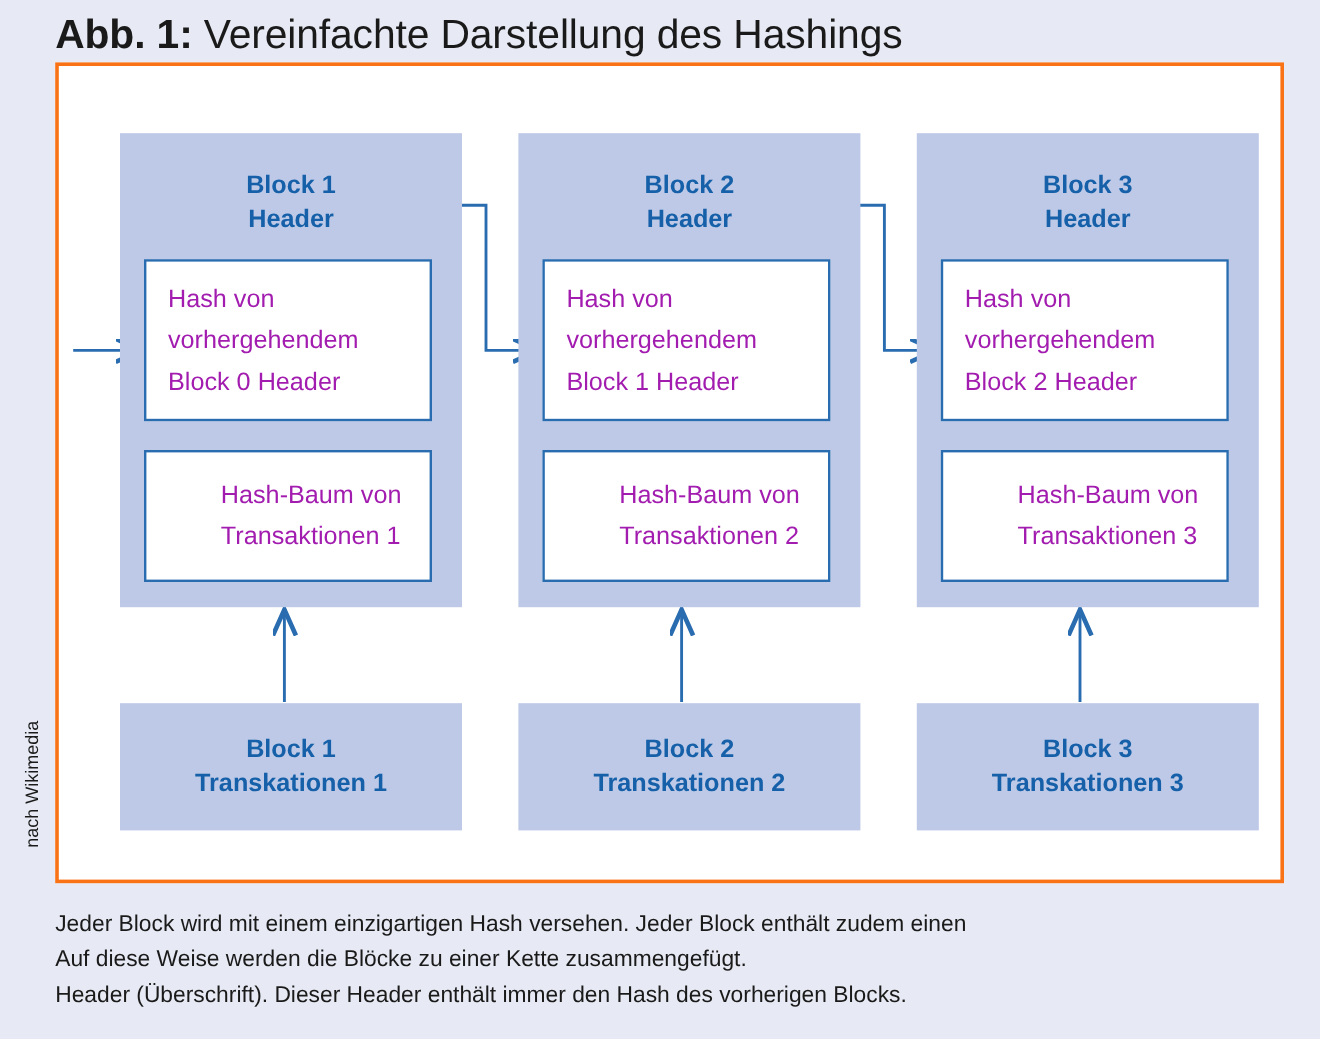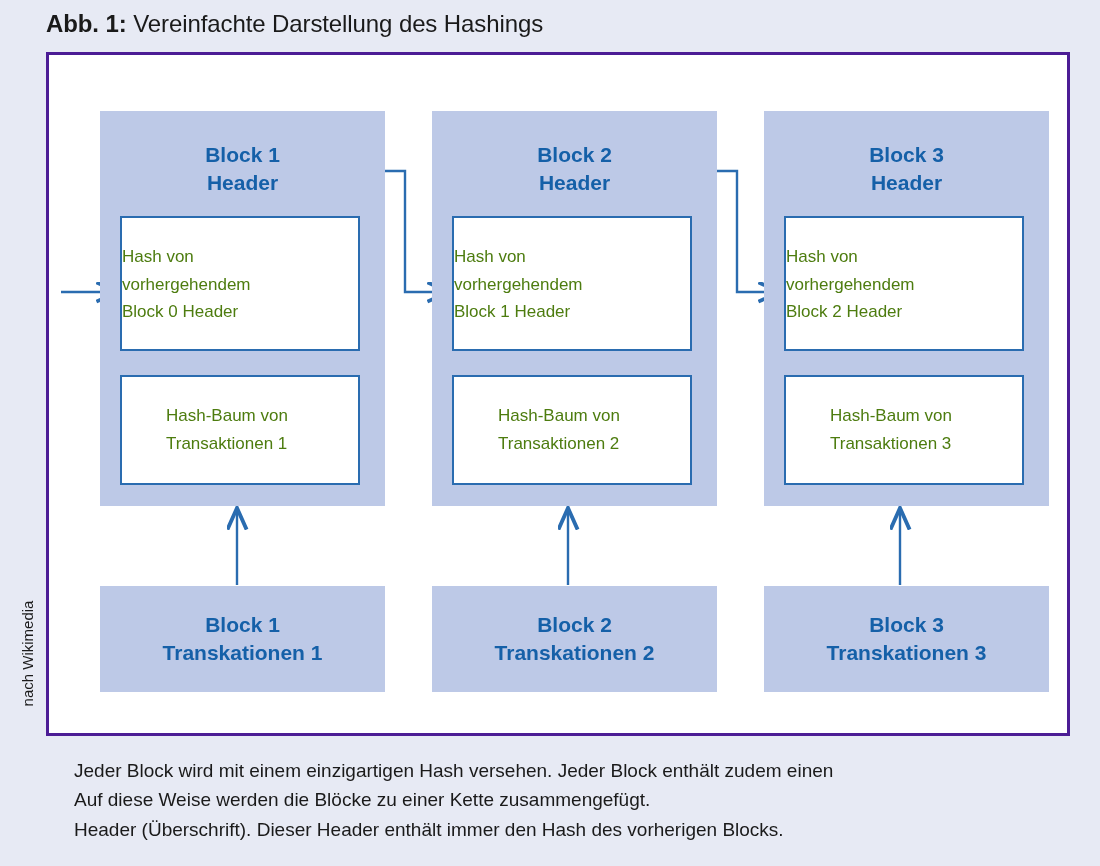--- a/index.html
+++ b/index.html
@@ -13,21 +13,21 @@
     font-family: "Liberation Sans", sans-serif;
     overflow: hidden;
     position: relative;
   }
 
   
   #fig-title {
     position: absolute;
     left: 46px;
     top: 10px;
-    font-size: 24px;
+    font-size: 34px;
     color: #1a1a1a;
     letter-spacing: -0.1px;
     white-space: nowrap;
   }
   #fig-title .lbl {
     font-weight: bold;
   }
 
   
   #side-credit {
@@ -44,21 +44,21 @@
   }
 
   
   #diagram-frame {
     position: absolute;
     left: 46px;
     top: 52px;
     width: 1024px;
     height: 684px;
     background: #ffffff;
-    border: 3px solid #4c1d95;
+    border: 3px solid #f97316;
     box-sizing: border-box;
   }
   #diagram-canvas {
     position: absolute;
     inset: 0;
   }
 
   
   #connectors {
     position: absolute;
@@ -91,23 +91,24 @@
     position: absolute;
     background: #ffffff;
     border: 2px solid #2a6cb0;
     box-sizing: border-box;
     display: flex;
     align-items: center;
   }
   .inner-box .txt {
     display: block;
     width: 100%;
-    box-sizing: border-box;
-    color: #4d7c0f;
-    font-size: 17px;
+    padding-left: 18px;
+    box-sizing: border-box;
+    color: #a21caf;
+    font-size: 21px;
     line-height: 1.62;
     white-space: pre-line;
   }
   .inner-box.hash-box .txt { padding-top: 2px; }
   .inner-box.tree-box .txt { padding-top: 0px; margin-left: 44px; }
 
   
   .tx-box {
     position: absolute;
     background: #bdc9e7;
@@ -127,21 +128,20 @@
 
   
   #caption {
     position: absolute;
     left: 46px;
     top: 756px;
     width: 1020px;
     font-size: 19px;
     line-height: 1.54;
     color: #1a1a1a;
-    margin-left: 28px;
   }
   #caption div { white-space: nowrap; }
 </style>
 </head>
 <body>
 
 <div id="fig-title">
   <span class="lbl">Abb. 1:</span>
   <span>Vereinfachte Darstellung des Hashings</span>
 </div>

